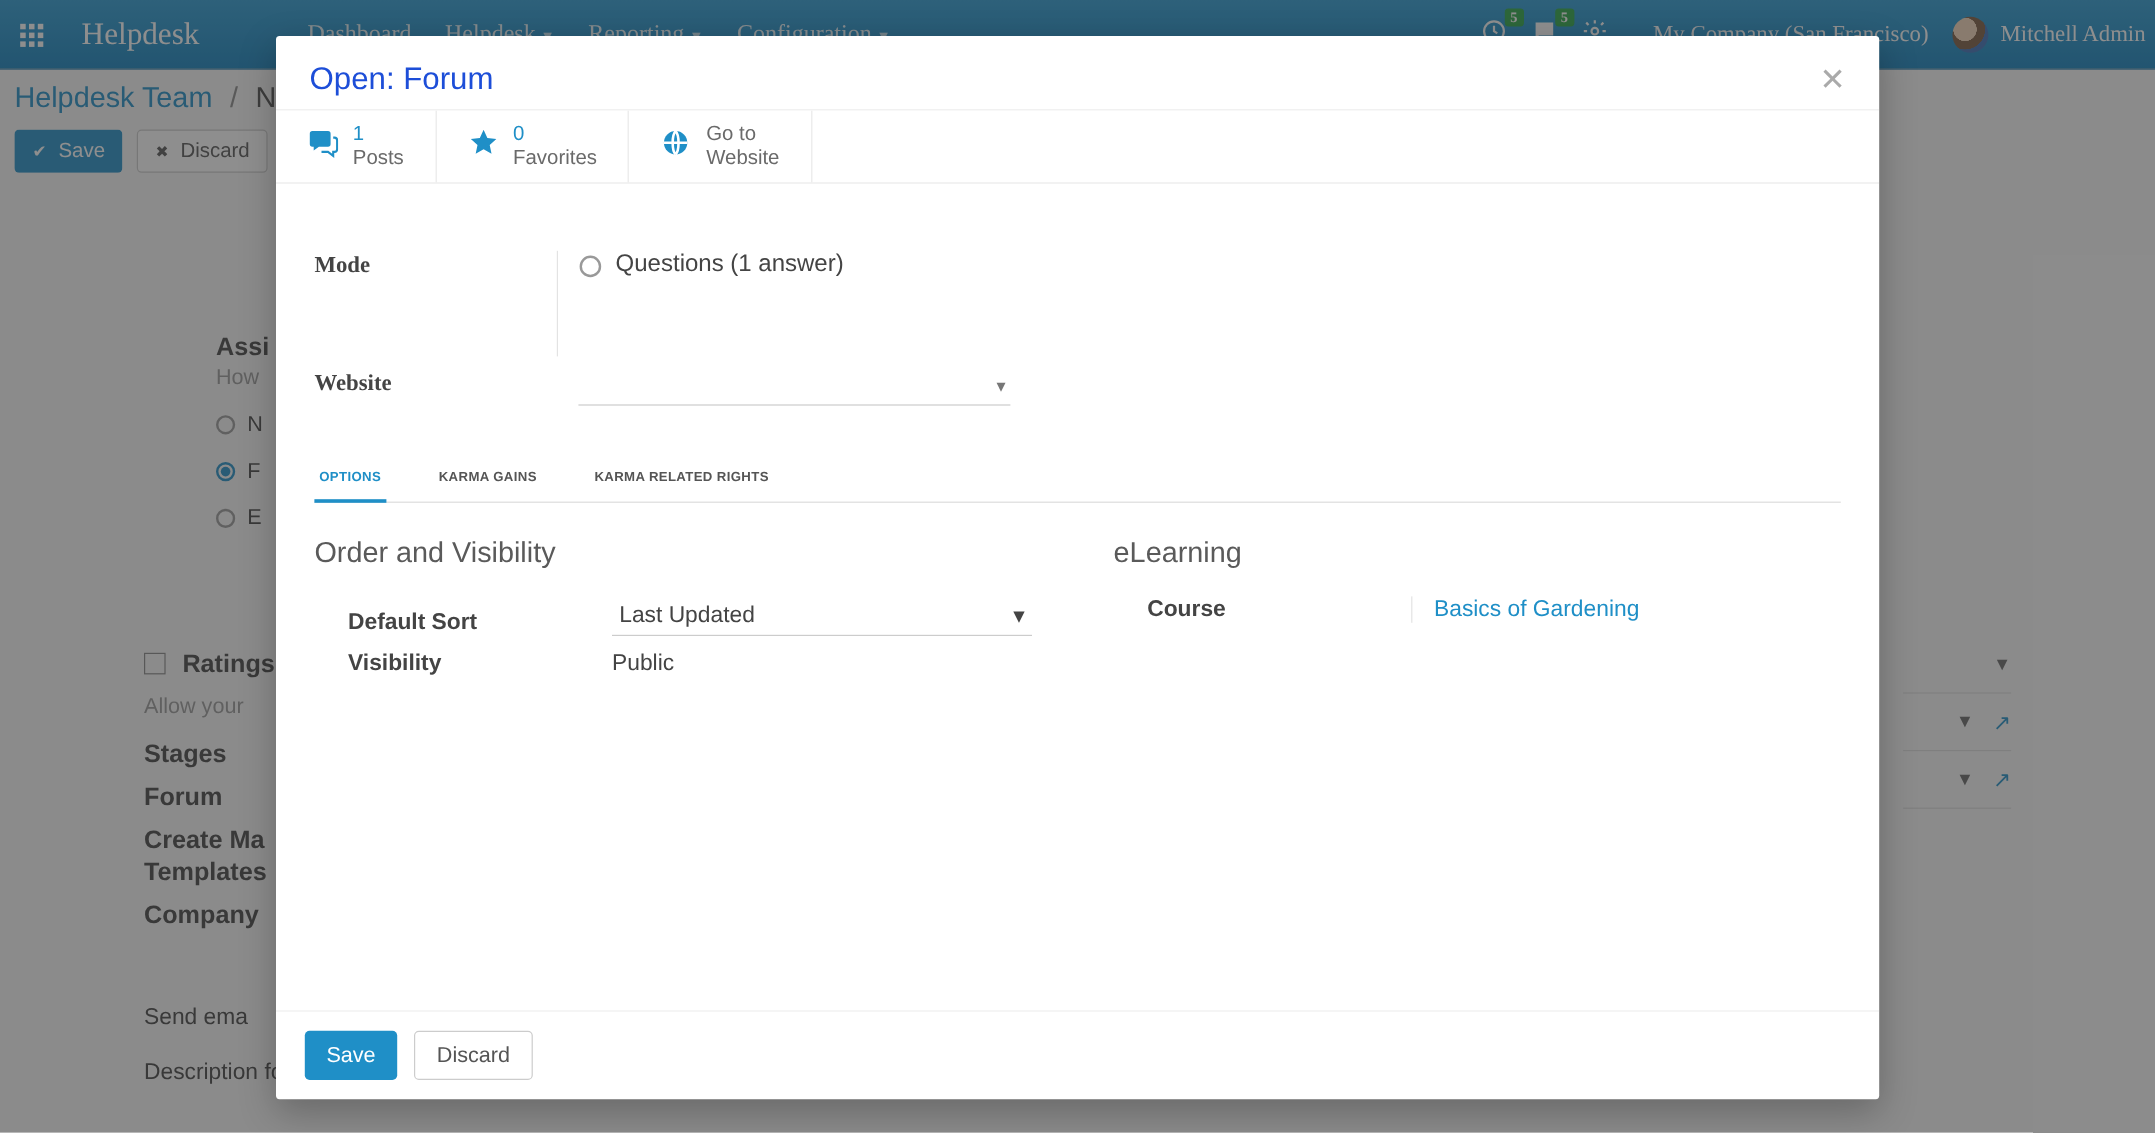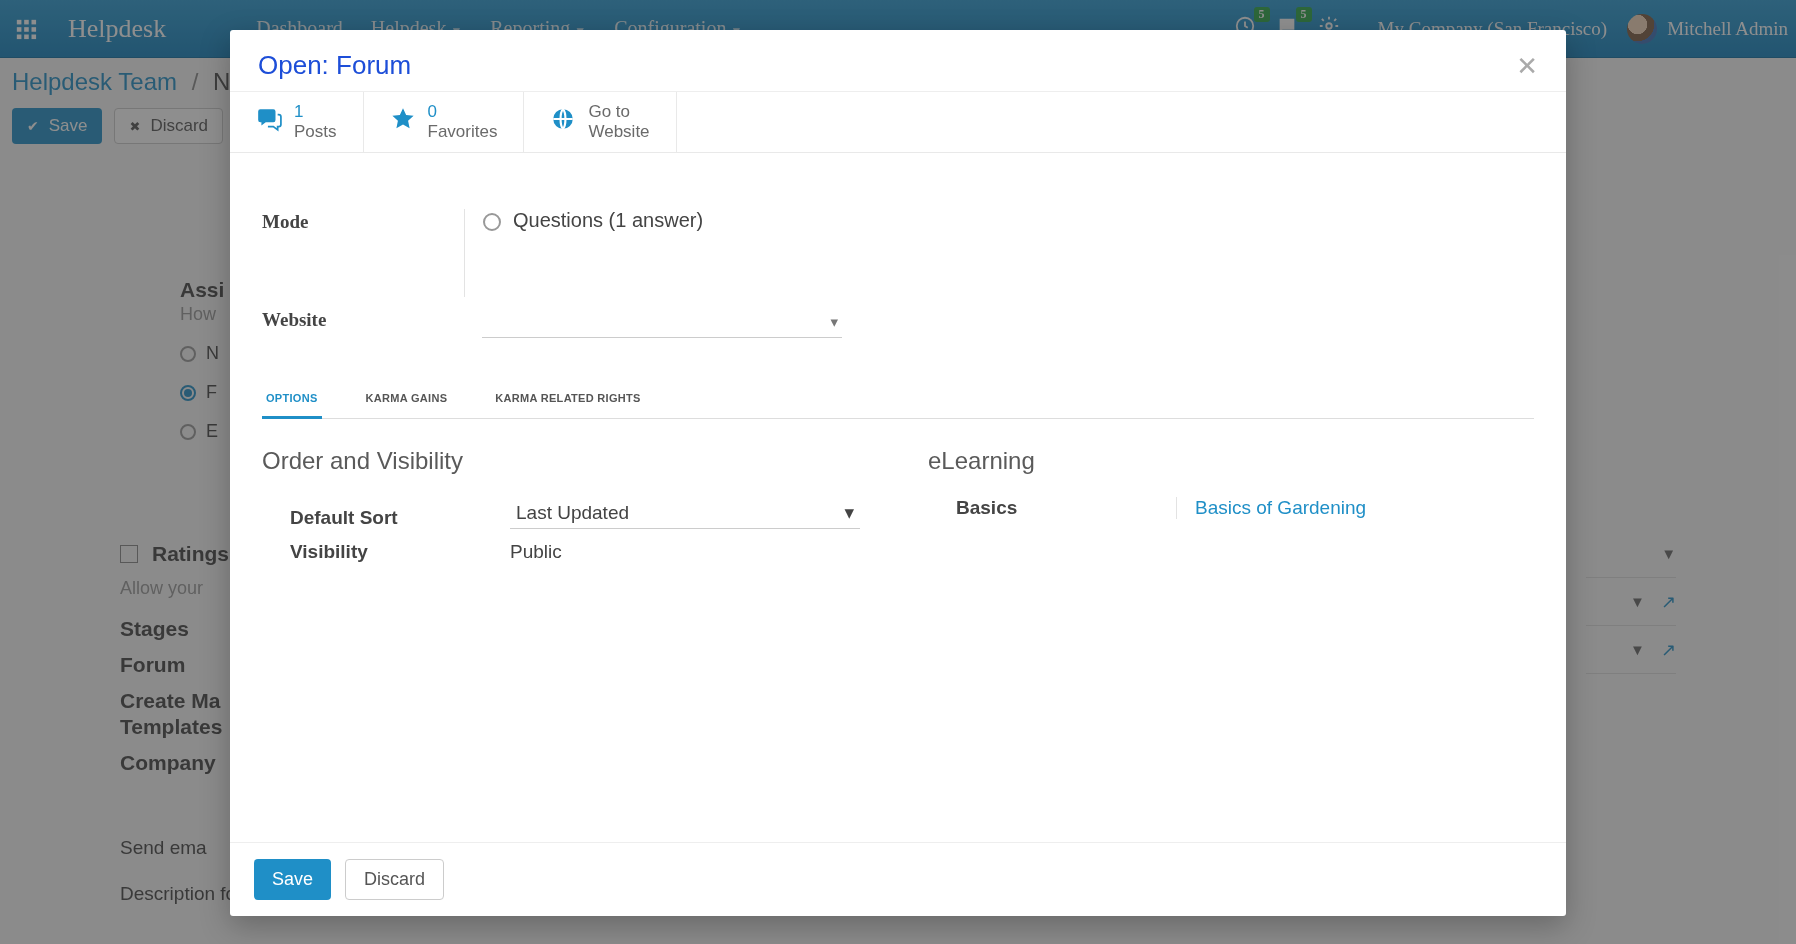--- a/index.html
+++ b/index.html
@@ -407,21 +407,21 @@
               </div>
             </div>
             <div class="opt-row">
               <div class="ol">Visibility</div>
               <div class="ov ov-static">Public</div>
             </div>
           </div>
           <div class="opt-col">
             <h3>eLearning</h3>
             <div class="opt-row">
-              <div class="ol">Basics</div>
+              <div class="ol">Course</div>
               <div class="ov" style="border-left:1px solid #e3e3e3;padding-left:18px">
                 <a class="link">Basics of Gardening</a>
               </div>
             </div>
           </div>
         </div>
       </div>
     </div>
 
     <div class="modal-footer">

